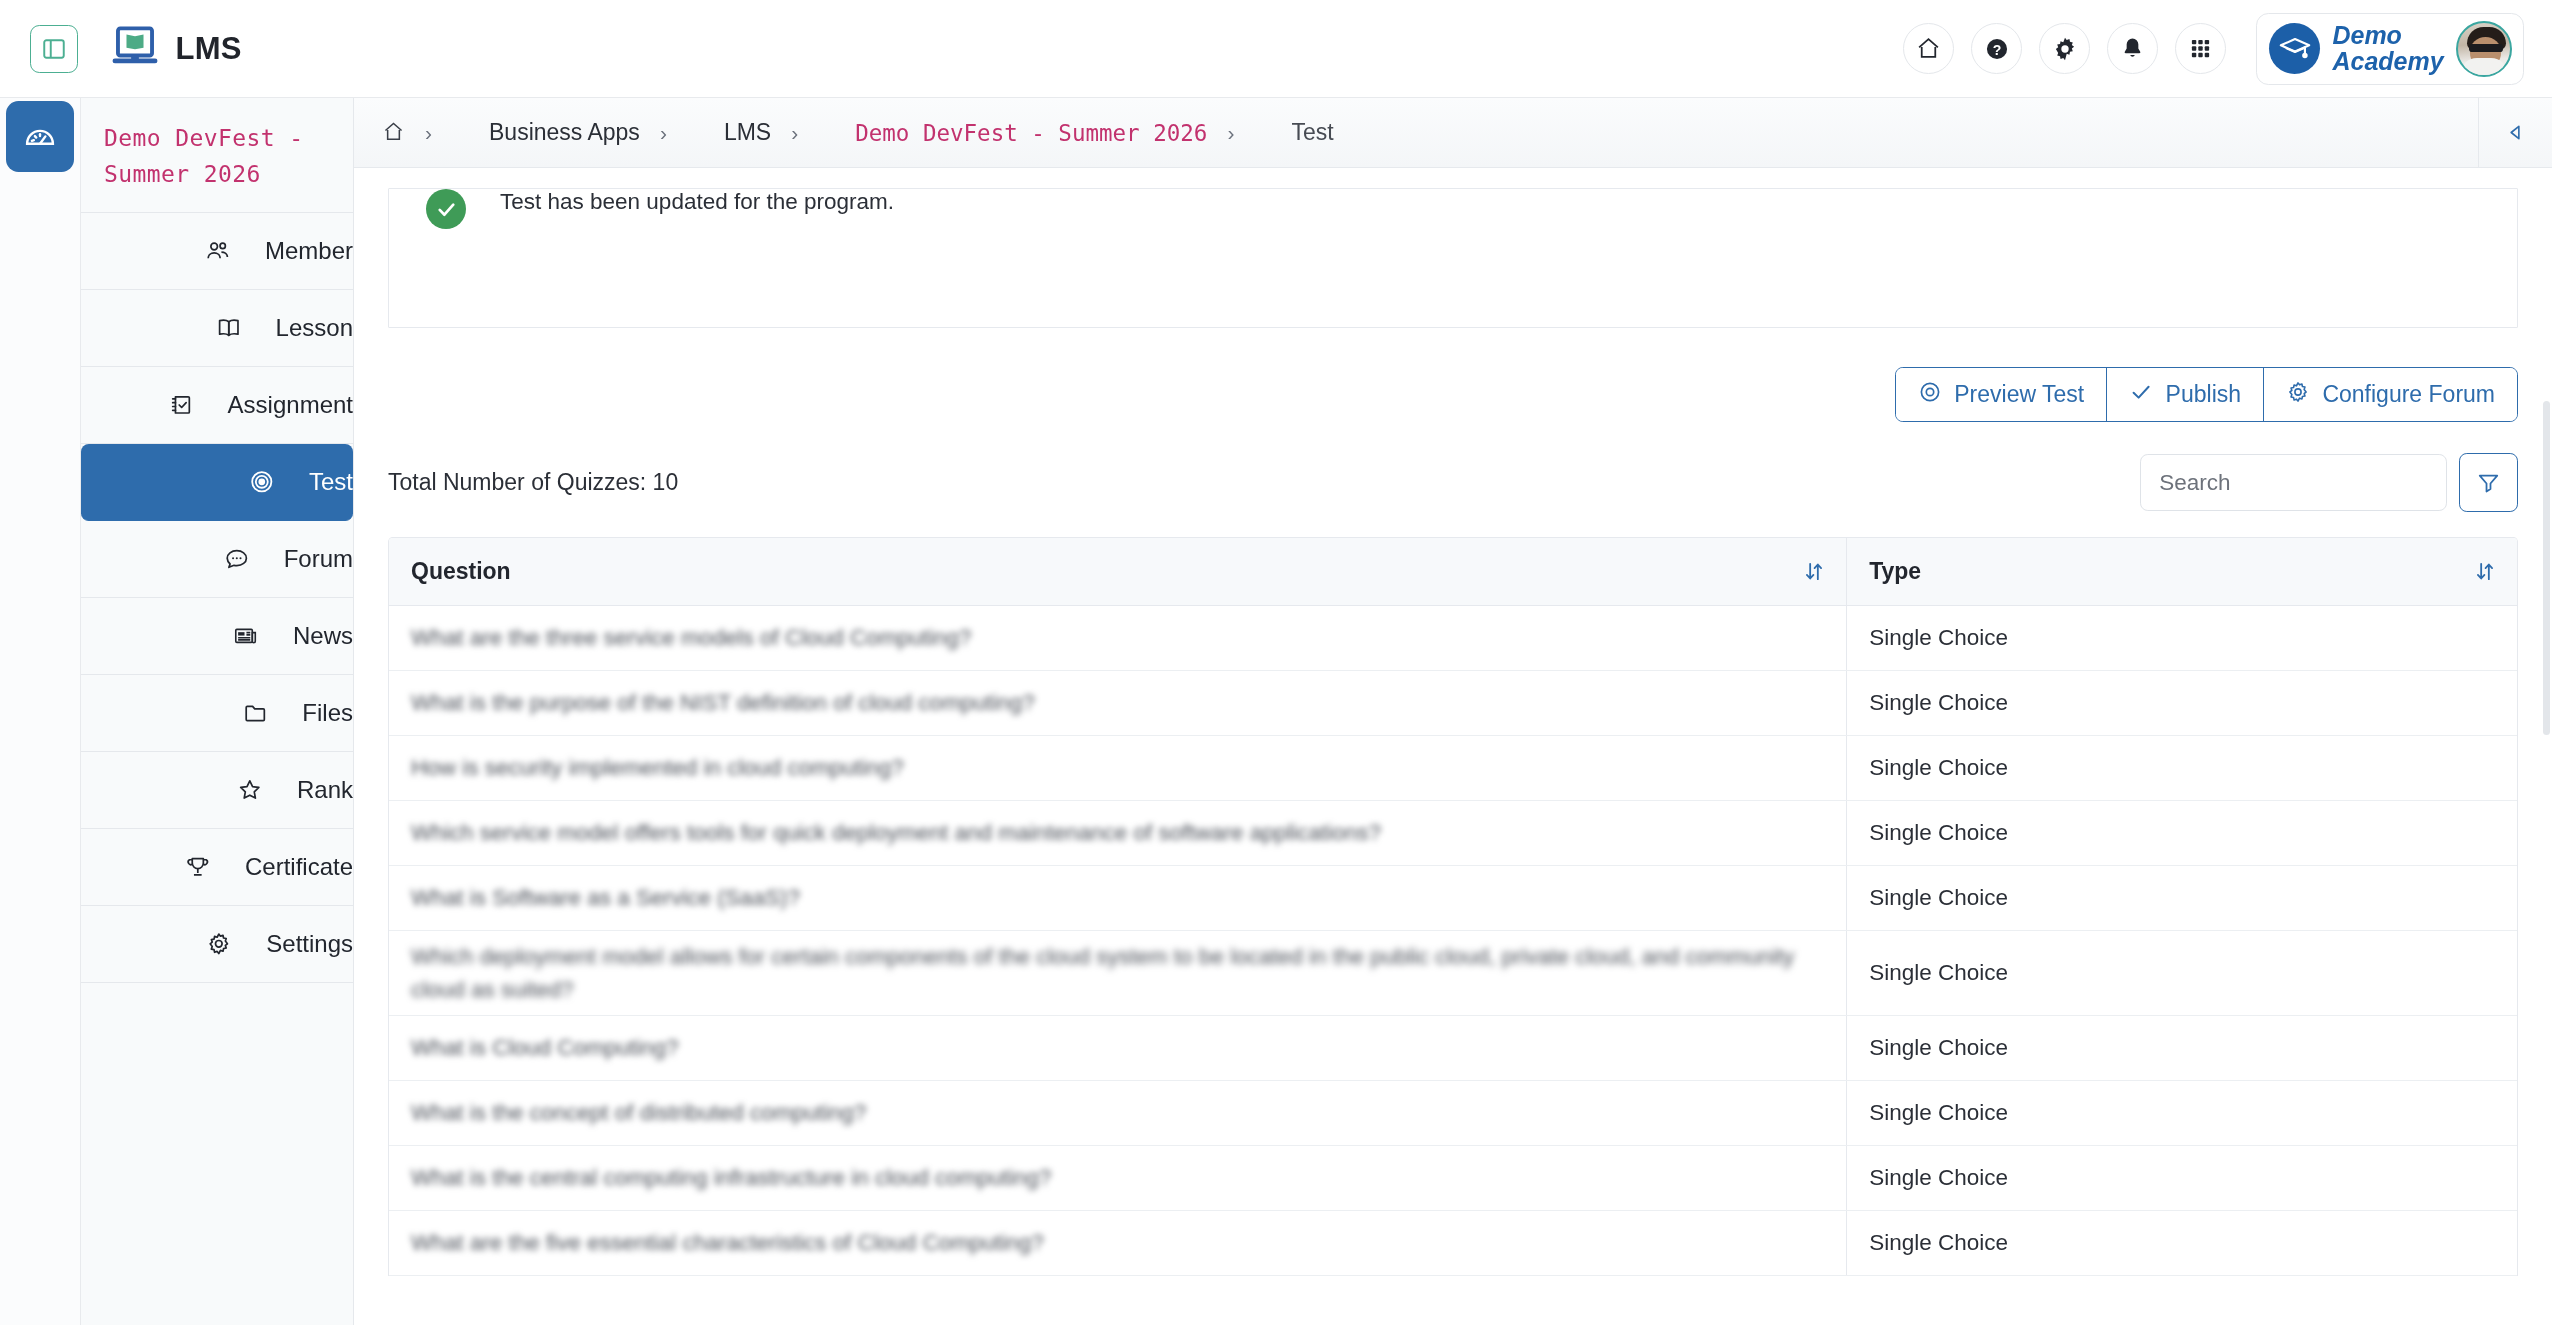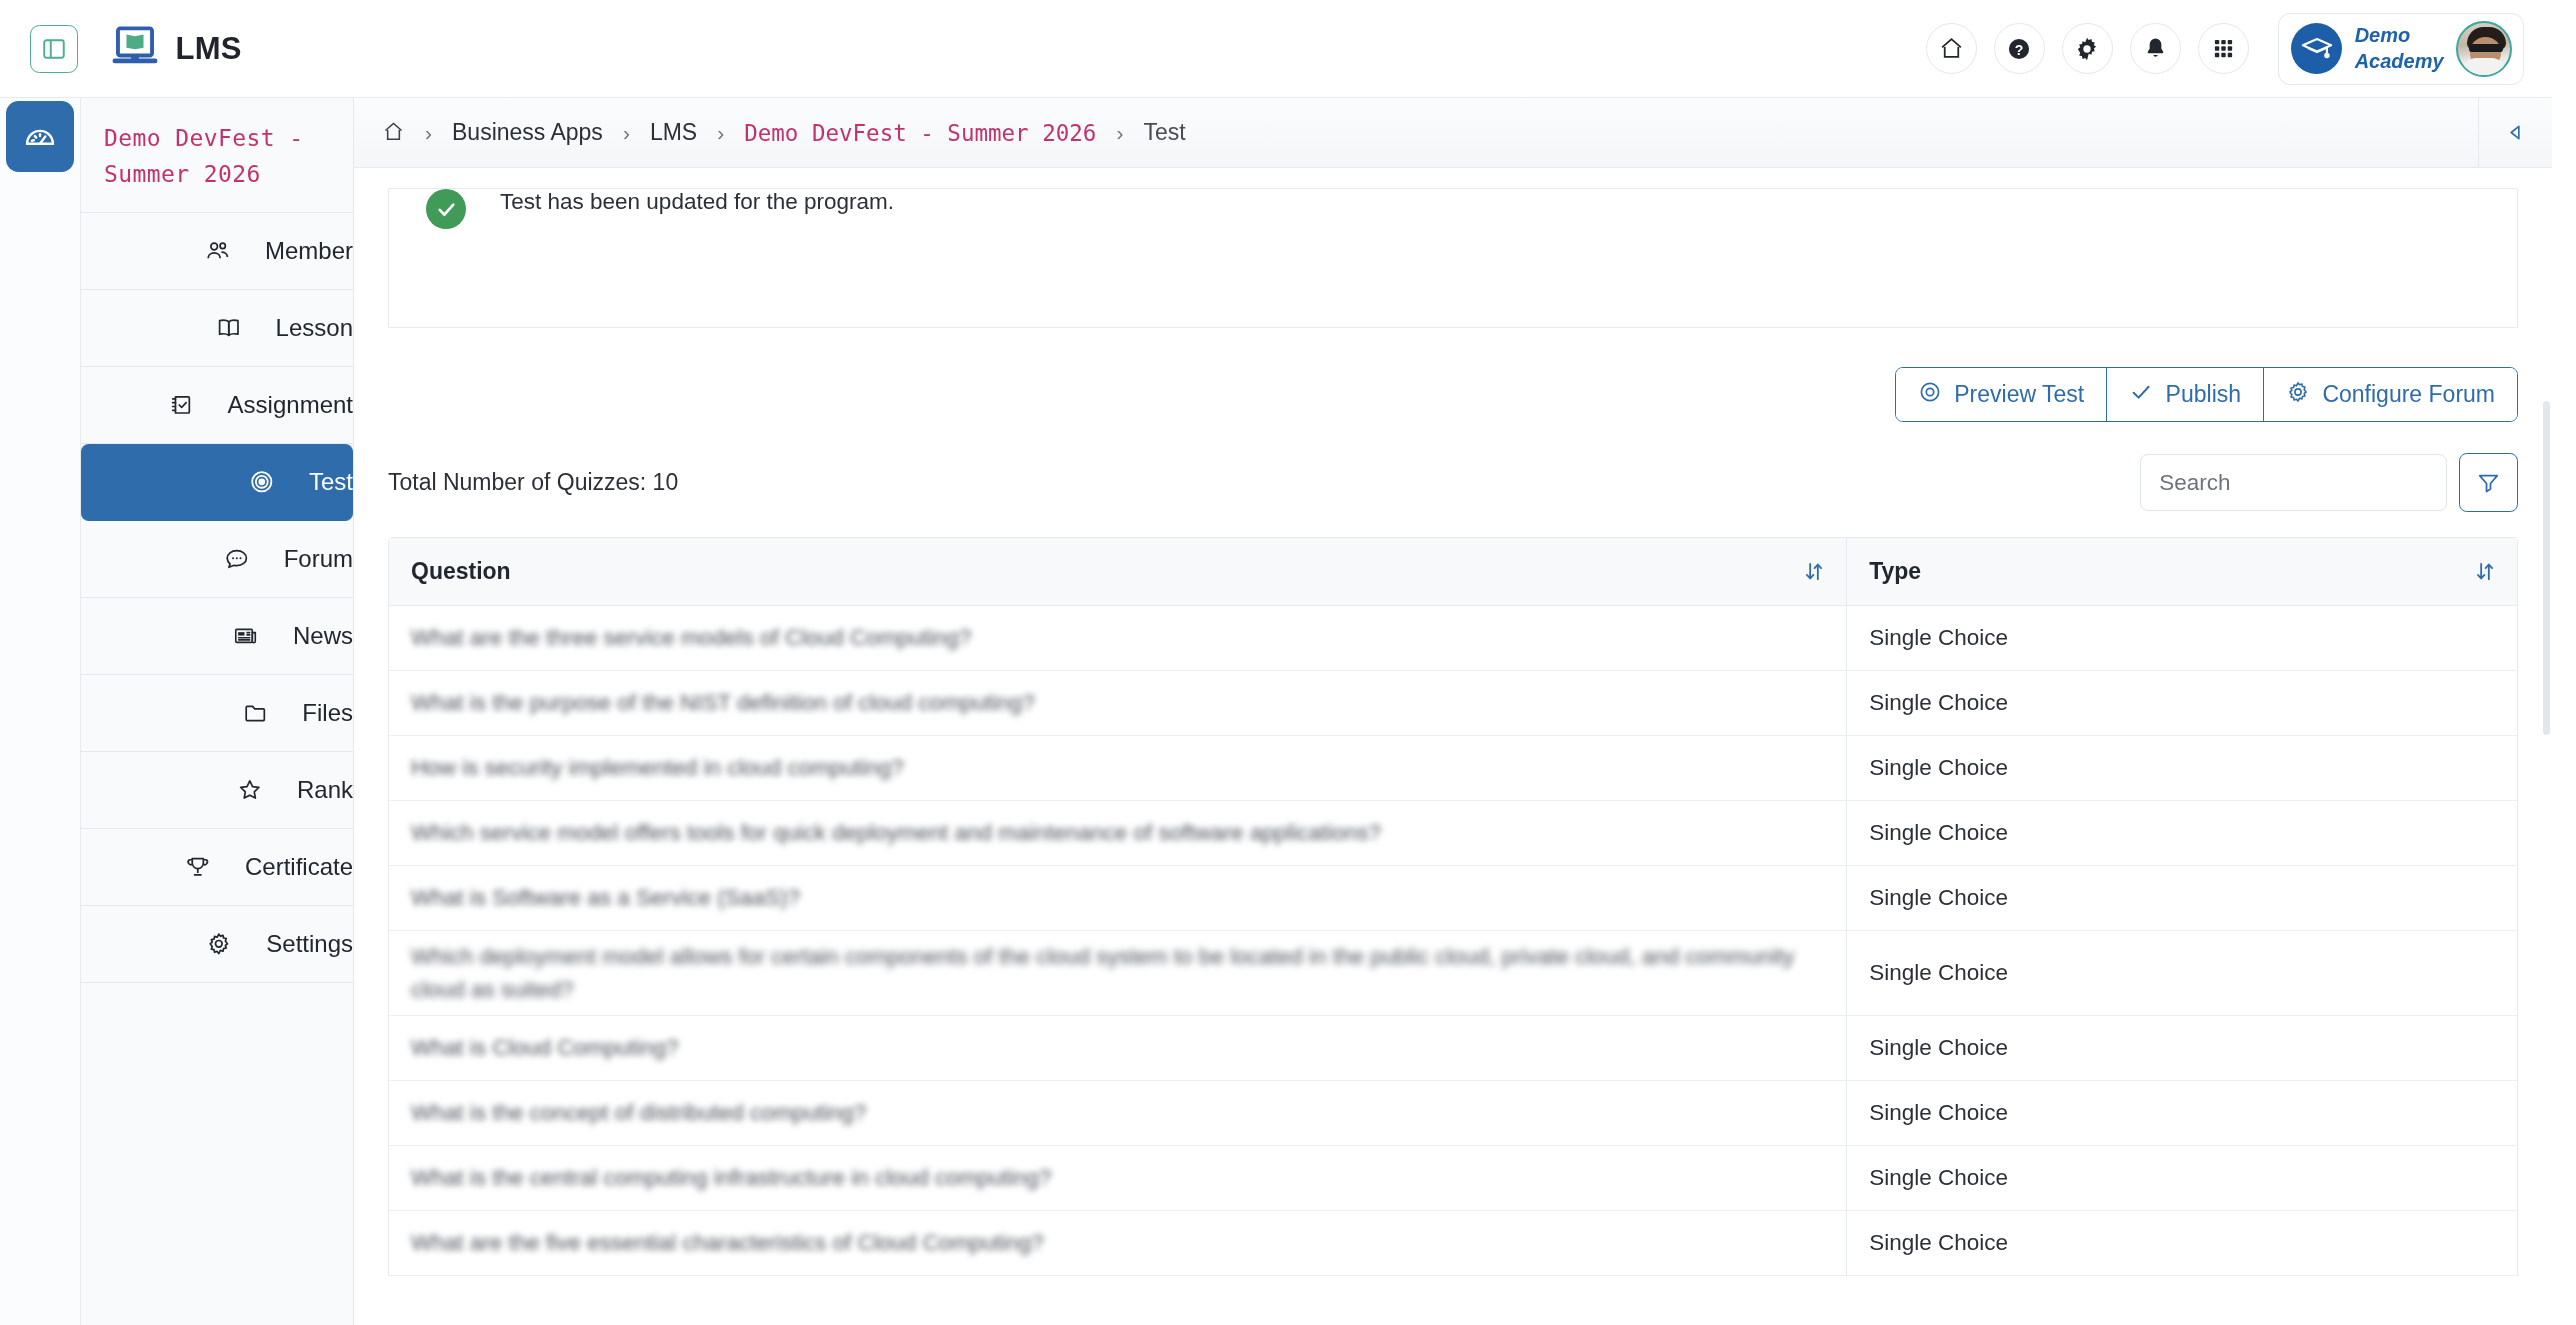--- a/index.html
+++ b/index.html
@@ -36,21 +36,21 @@
     display: flex; align-items: center; justify-content: center; cursor: pointer;
   }
   .account-chip {
     display: flex; align-items: center; gap: 12.4px;
     border: 1.6px solid #e4e7eb; border-radius: 12.4px;
     padding: 7px 11px 7px 12.4px; margin-left: 12.4px; background: #fff; cursor: pointer;
   }
   .acad-logo { width: 51px; height: 51px; border-radius: 50%; background: #1c5fa8;
                display:flex; align-items:center; justify-content:center; flex:none; }
   .acad-text { font-style: italic; font-weight: 700; color: #1d62ab;
-               font-size: 20px; line-height: 25.6px; }
+               font-size: 25px; line-height: 25.6px; }
   .avatar {
     width: 56px; height: 56px; border-radius: 50%;
     border: 2.3px solid #3aa6a0; overflow: hidden; flex: none;
     background: linear-gradient(175deg,#d9d1c6 0%,#c2b6a6 40%,#eceae7 70%,#f4f3f1 100%);
     position: relative;
   }
   .avatar .hair { position:absolute; left:8.5px; top:4.7px; width:39px; height:23px;
                   background:#241d19; border-radius:20px 20px 7.8px 7.8px; }
   .avatar .face { position:absolute; left:12.4px; top:14.7px; width:31px; height:29.5px;
                   background:#b98f6d; border-radius:50% 50% 46% 46%; }
@@ -99,21 +99,21 @@
   
   .main { flex: 1; min-width: 0; background: #ffffff; display: flex; flex-direction: column; }
 
   .crumbbar {
     height: 70px; flex: none;
     background: linear-gradient(180deg,#fbfcfd 0%, #f4f6f8 100%);
     border-bottom: 1.6px solid #e6e9ed;
     display: flex; align-items: center; padding: 0 0 0 28px;
   }
   .crumbs { display: flex; align-items: center; gap: 20px; }
-  .crumb { font-size: 23px; color: #2b2f37; cursor: pointer; white-space: nowrap; }
+  .crumb { font-size: 23px; color: #2b2f37; cursor: pointer; white-space: nowrap; margin-left: 37px; }
   .crumb.mono { font-family: "DejaVu Sans Mono", monospace; color: #c2326e; font-size: 22.5px; }
   .crumb.last { color: #474b53; cursor: default; }
   .chev { color: #6b717c; font-size: 21px; }
   .crumb-collapse {
     margin-left: auto; width: 74px; height: 70px;
     display: flex; align-items: center; justify-content: center;
     border-left: 1.6px solid #e6e9ed; cursor: pointer;
   }
 
   .content { padding: 20px 34px 0 34px; flex: 1; min-height: 0; position: relative; }

